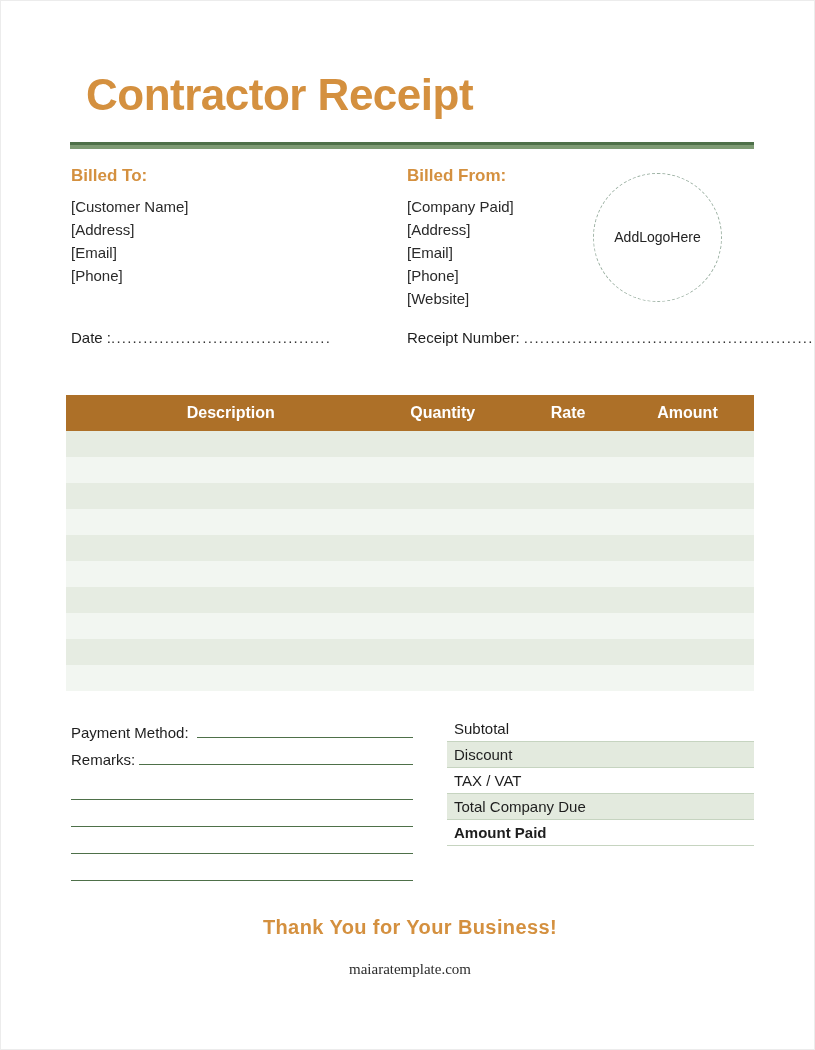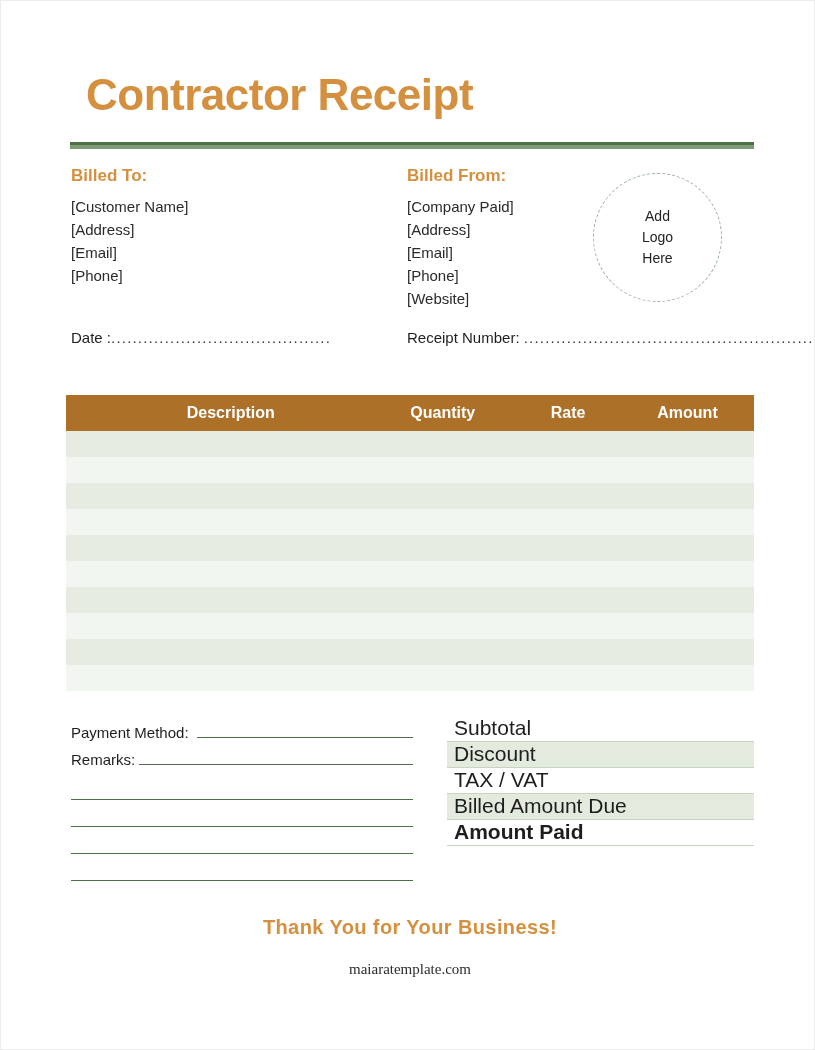--- a/index.html
+++ b/index.html
@@ -81,21 +81,20 @@
   
   .logo-circle {
     position: absolute;
     left: 527px;
     top: 172px;
     width: 129px;
     height: 129px;
     border: 1px dashed #9bb0a2;
     border-radius: 50%;
     display: flex;
-    flex-direction: column;
     align-items: center;
     justify-content: center;
     box-sizing: border-box;
   }
   .logo-circle span {
     font-size: 14px;
     color: #222222;
     line-height: 21px;
   }
 
@@ -175,22 +174,23 @@
   
   .totals {
     position: absolute;
     left: 381px;
     top: 715px;
     width: 307px;
   }
   .totrow {
     height: 26px;
     display: flex;
+    align-items: center;
     padding-left: 7px;
-    font-size: 21px;
+    font-size: 15px;
     color: #1e1e1e;
     box-sizing: border-box;
     border-bottom: 1px solid #c6d4c0;
   }
   .totrow.shaded { background: #e3eade; }
   .totrow.bold { font-weight: bold; }
 
   
   .thanks {
     position: absolute;
@@ -297,21 +297,21 @@
       <div class="totrow">
         <span>Subtotal</span>
       </div>
       <div class="totrow shaded">
         <span>Discount</span>
       </div>
       <div class="totrow">
         <span>TAX / VAT</span>
       </div>
       <div class="totrow shaded">
-        <span>Billed Amount Due</span>
+        <span>Total Company Due</span>
       </div>
       <div class="totrow bold">
         <span>Amount Paid</span>
       </div>
     </div>
 
     <div class="thanks">Thank You for Your Business!</div>
     <div class="site">maiaratemplate.com</div>
 
   </div>

